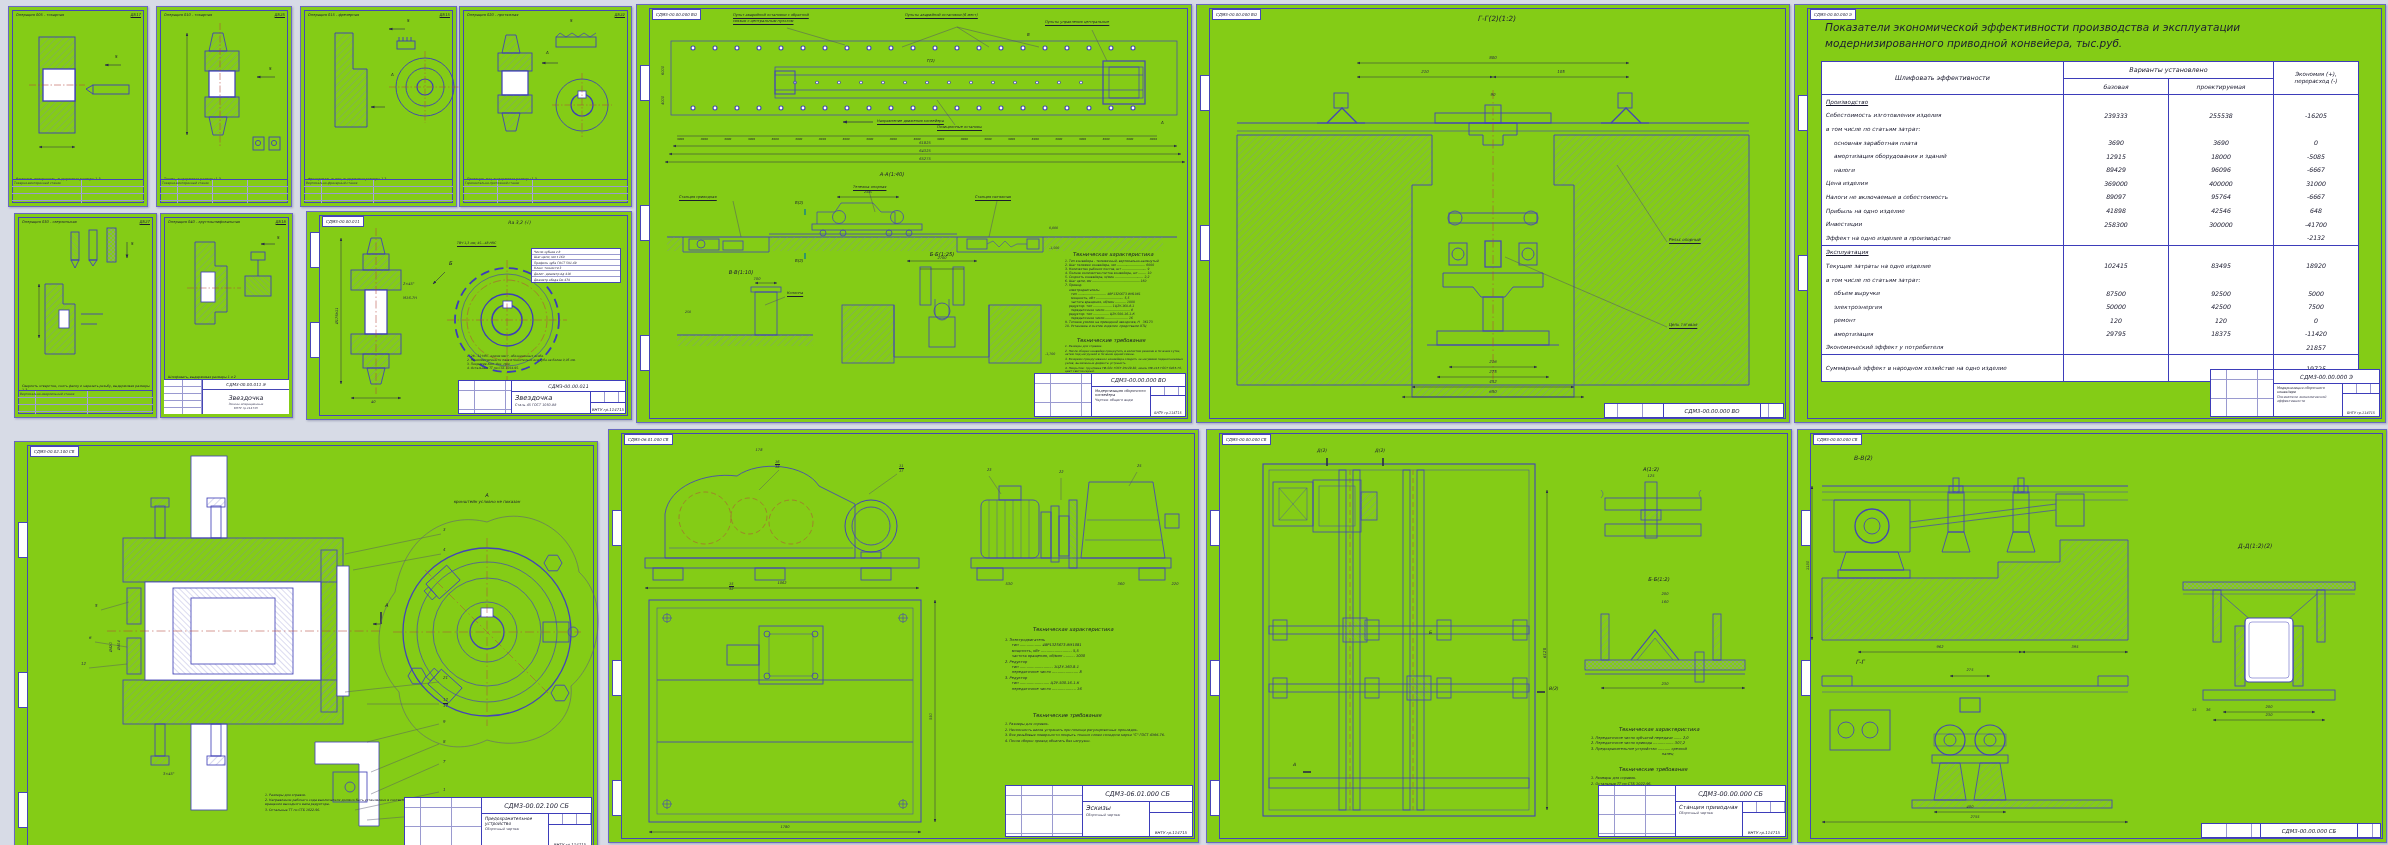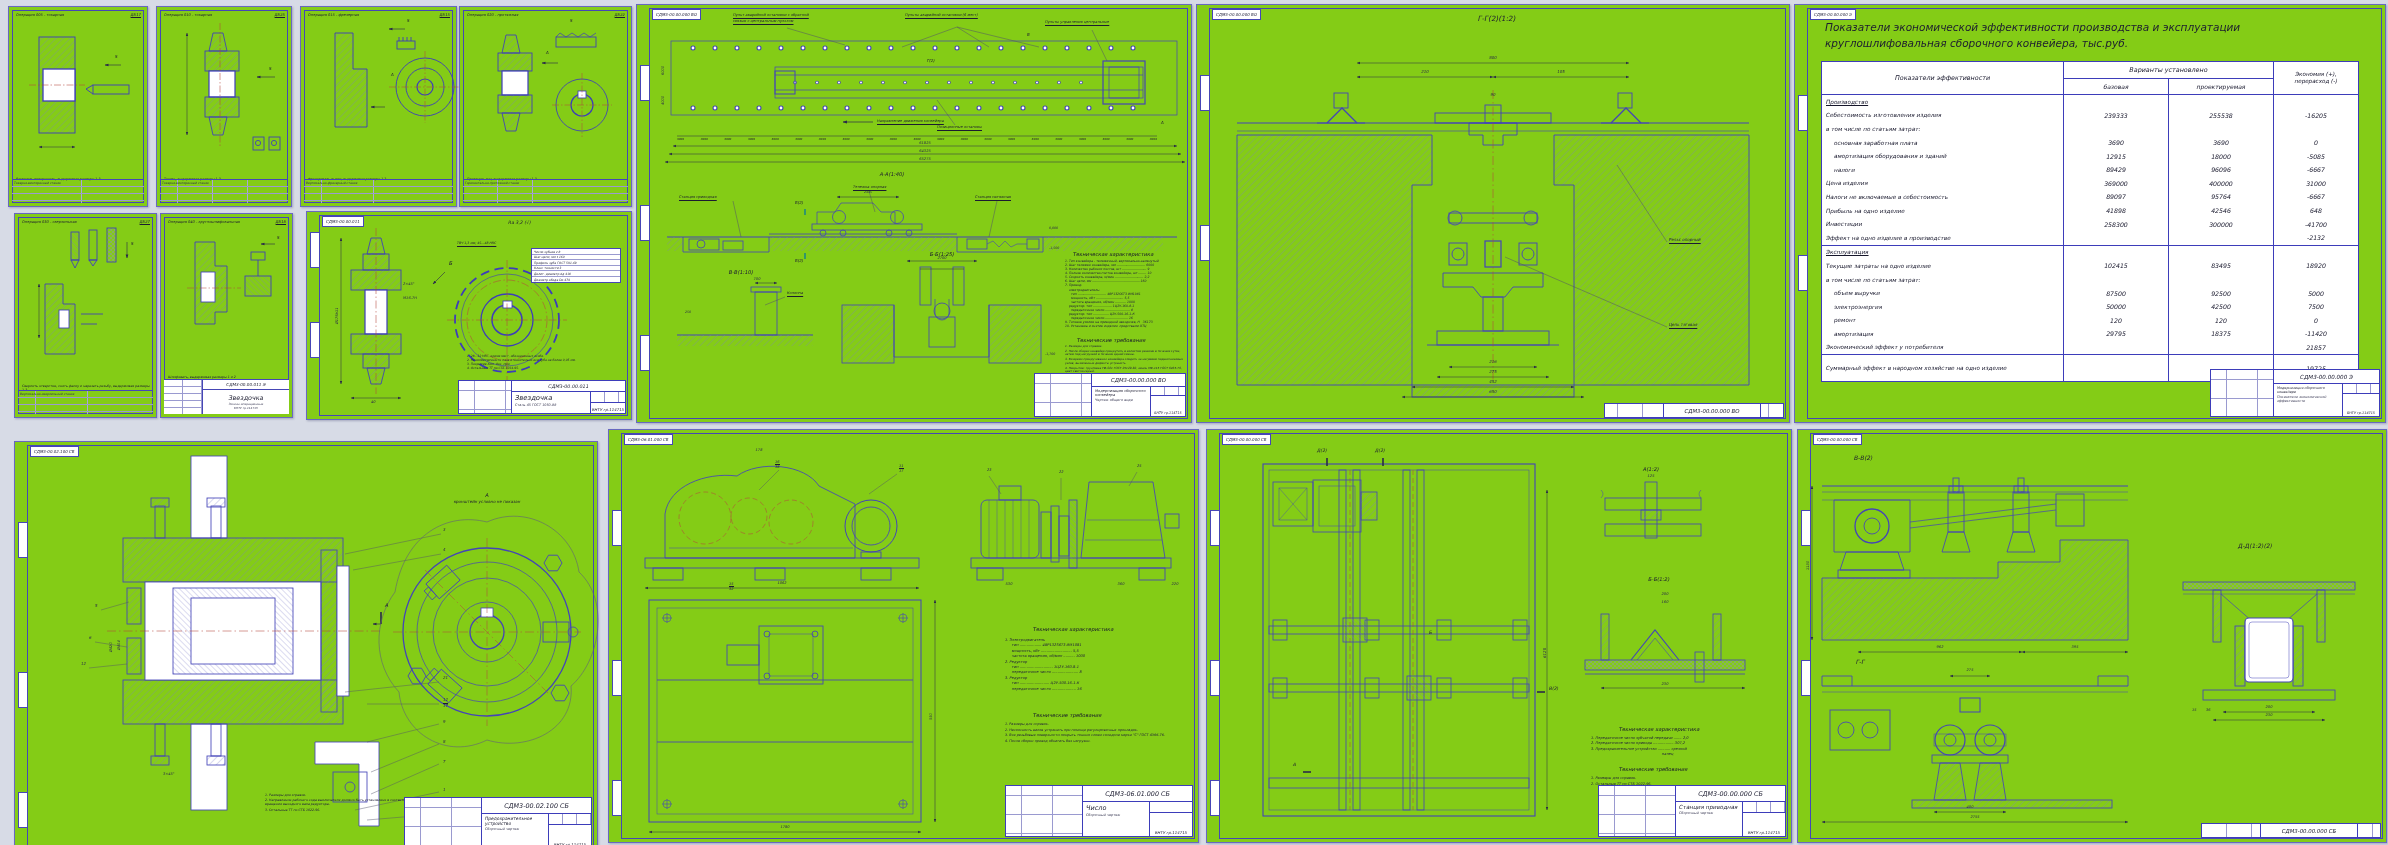--- a/index.html
+++ b/index.html
@@ -587,24 +587,24 @@
         <div class="tb"></div>
   </div>
 </div>
 
 <div class="sheet" style="left:1794px;top:4px;width:590px;height:417px;">
   <div class="frame bm"></div>
   <div class="fold" style="top:90px;"></div>
       <div class="fold" style="top:250px;"></div>
   <div class="codebox">СДМ3-00.00.000 Э</div>
   <div class="t f10" style="left:30px;top:16px;">Показатели экономической эффективности производства и эксплуатации</div>
-  <div class="t f10" style="left:30px;top:32px;">круглошлифовальная сборочного конвейера, тыс.руб.</div>
+  <div class="t f10" style="left:30px;top:32px;">модернизированного приводной конвейера, тыс.руб.</div>
   <div class="etab">
     <div class="ehead">
-      <div class="eh-label">Показатели эффективности</div>
+      <div class="eh-label">Шлифовать эффективности</div>
       <div class="eh-var">Варианты установлено</div>
       <div class="eh-base">базовая</div>
       <div class="eh-proj">проектируемая</div>
       <div class="eh-econ">
         <span>Экономия (+),</span>
             <span>перерасход (-)</span>
       </div>
     </div>
     <div id="econ-body">
           <div class="erow">
@@ -995,21 +995,21 @@
         <div>2. Несоосность валов устранить при помощи регулировочных прокладок.</div>
         <div>3. Все резьбовые поверхности покрыть тонким слоем солидола марки "С" ГОСТ 4366-76.</div>
         <div>4. После сборки привод обкатать без нагрузки.</div>
       </div>
   <div class="stamp">
     <div class="sg"></div>
     <div class="sr">
       <div class="scode">СДМ3-06.01.000 СБ</div>
       <div class="smain">
         <div class="sname">
-              <span style="font-size:6.5px">Число</span>
+              <span style="font-size:6.5px">Эскизы</span>
           <span class="sdoc">Сборочный чертеж</span>
             </div>
         <div class="sside">
               <div class="litbox"></div>
           <div class="sorg">БНТУ гр.114715</div>
             </div>
       </div>
     </div>
   </div>
 </div>

